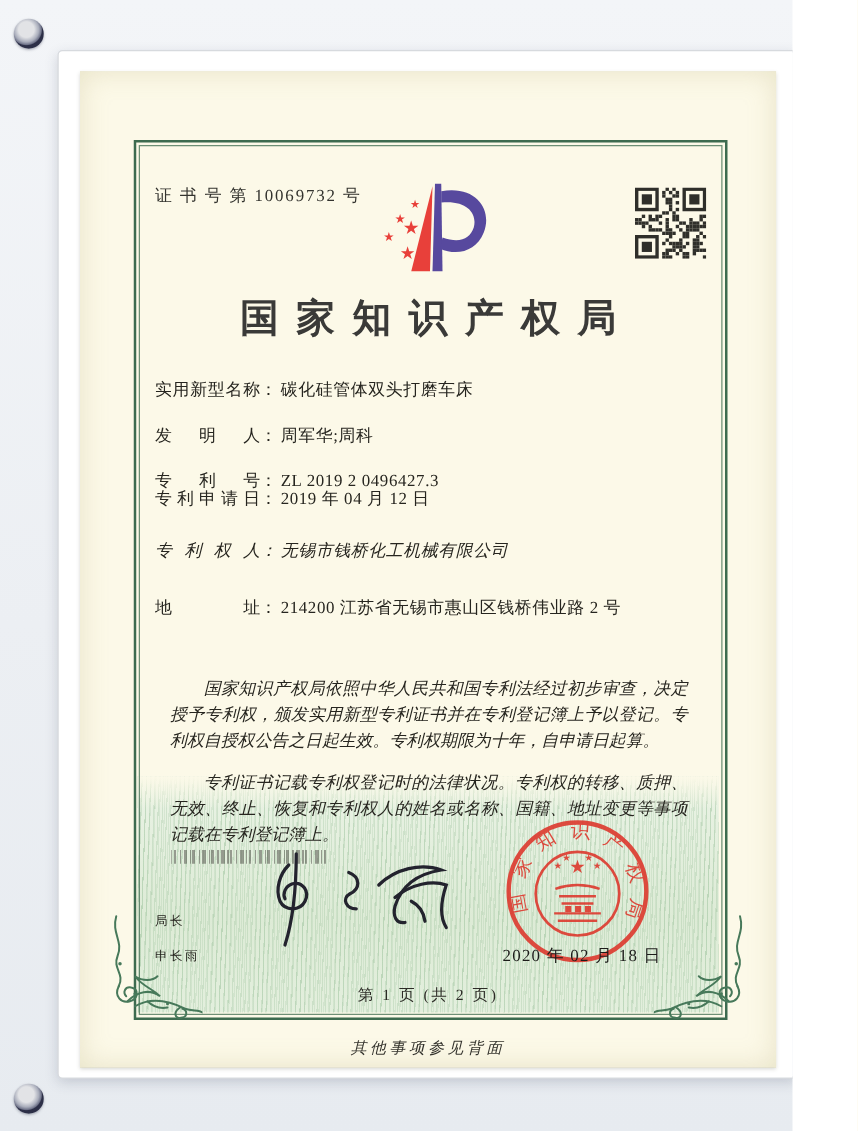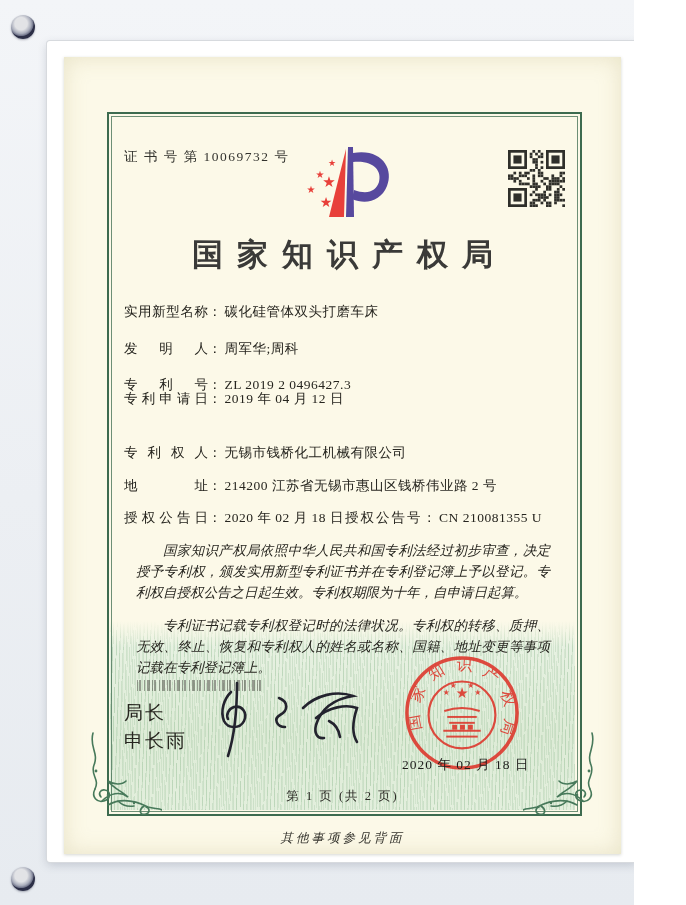--- a/index.html
+++ b/index.html
@@ -43,21 +43,21 @@
   .row{position:absolute;left:124px;font-size:13.5px;color:#26251f;white-space:nowrap;}
   .row .lab{display:inline-block;width:84px;text-align:justify;text-align-last:justify;vertical-align:bottom;}
   .row .val{margin-left:3px;letter-spacing:.5px;}
   .grant2{position:absolute;left:221px;top:0;white-space:nowrap;}
   .grant2 .lab2{letter-spacing:2px;}
   .paras{position:absolute;left:124px;top:528px;width:438px;font-size:13.5px;line-height:21px;
     color:#26251f;text-align:justify;font-style:italic;}
   .paras p{margin:12px;text-indent:2em;}
   .barcode{position:absolute;left:137px;top:680px;width:126px;height:11px;opacity:.5;
     background:repeating-linear-gradient(90deg,#474740 0 1px,rgba(0,0,0,0) 1px 2px,#474740 2px 4px,rgba(0,0,0,0) 4px 7px,#474740 7px 8px,rgba(0,0,0,0) 8px 10px,#474740 10px 13px,rgba(0,0,0,0) 13px 15px);}
-  .director{position:absolute;left:124px;font-size:19px;color:#26251f;letter-spacing:2px;}
+  .director{position:absolute;left:124px;font-size:10px;color:#26251f;letter-spacing:2px;margin-top:30px;}
   .sig{position:absolute;left:193px;top:676px;}
   .seal{position:absolute;left:403px;top:654px;opacity:.9;}
   .sealdate{position:absolute;left:402px;top:756px;font-size:13.5px;color:#1c1c1a;letter-spacing:1px;z-index:6;}
   .pageinfo{position:absolute;left:107px;top:788px;width:471px;text-align:center;font-size:12.5px;color:#2c2b26;letter-spacing:2px;}
   .footer-note{position:absolute;left:107px;top:830px;width:471px;text-align:center;
     font-size:12.5px;color:#34332d;letter-spacing:3px;font-style:italic;}
   .flourish{position:absolute;top:731px;width:74px;height:84px;}
   .flourish.right{transform:scaleX(-1);}
   .logo{position:absolute;left:296px;top:145px;}
   .qr{position:absolute;left:508px;top:150px;}
@@ -271,33 +271,27 @@
   </div>
   <div class="row" style="top:340px;">
     <span class="lab">发明人</span><span>：</span><span class="val">周军华;周科</span>
   </div>
   <div class="row" style="top:376px;">
     <span class="lab">专利号</span><span>：</span><span class="val">ZL 2019 2 0496427.3</span>
   </div>
   <div class="row" style="top:390px;">
     <span class="lab">专利申请日</span><span>：</span><span class="val">2019 年 04 月 12 日</span>
   </div>
-  <div class="row" style="top:444px;">
+  <div class="row" style="top:432px;font-style:italic;">
     <span class="lab">专利权人</span><span>：</span><span class="val">无锡市钱桥化工机械有限公司</span>
   </div>
   <div class="row" style="top:477px;">
     <span class="lab">地址</span><span>：</span><span class="val">214200 江苏省无锡市惠山区钱桥伟业路 2 号</span>
   </div>
 
-  <div class="row" style="top:509px;">
-    <span class="lab">授权公告日</span><span>：</span><span class="val">2020 年 02 月 18 日</span>
-    <span class="grant2">
-      <span class="lab2">授权公告号</span><span>：</span><span class="val">CN 210081355 U</span>
-    </span>
-  </div>
 
   <div class="paras">
     <p>国家知识产权局依照中华人民共和国专利法经过初步审查，决定授予专利权，颁发实用新型专利证书并在专利登记簿上予以登记。专利权自授权公告之日起生效。专利权期限为十年，自申请日起算。</p>
     <p>专利证书记载专利权登记时的法律状况。专利权的转移、质押、无效、终止、恢复和专利权人的姓名或名称、国籍、地址变更等事项记载在专利登记簿上。</p>
   </div>
 
   <div class="barcode"></div>
 
   <div class="director" style="top:700px;">局长</div>
   <div class="director" style="top:728px;">申长雨</div>

